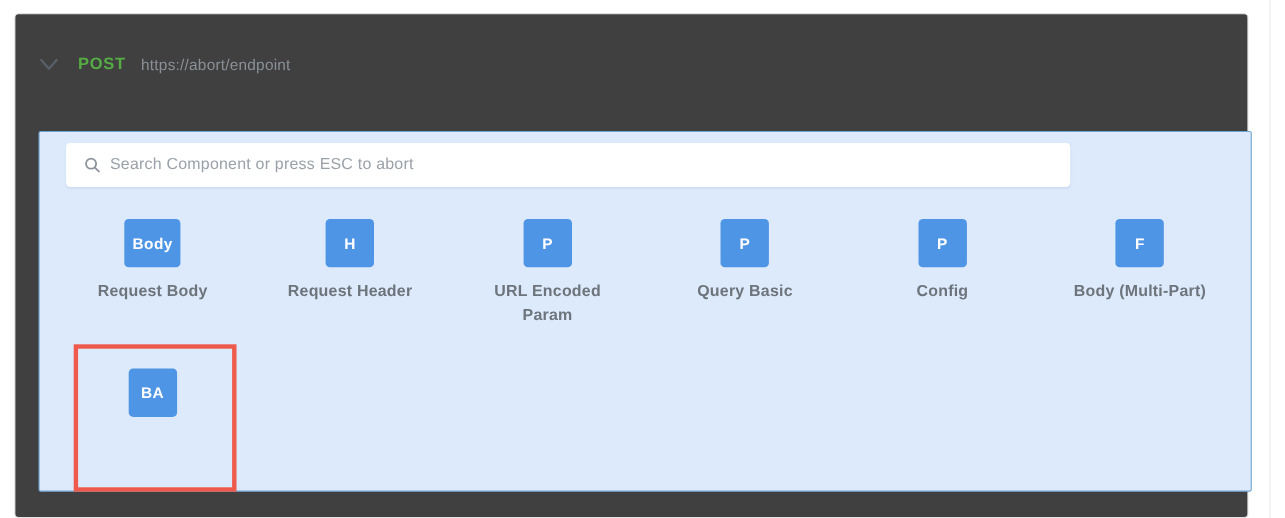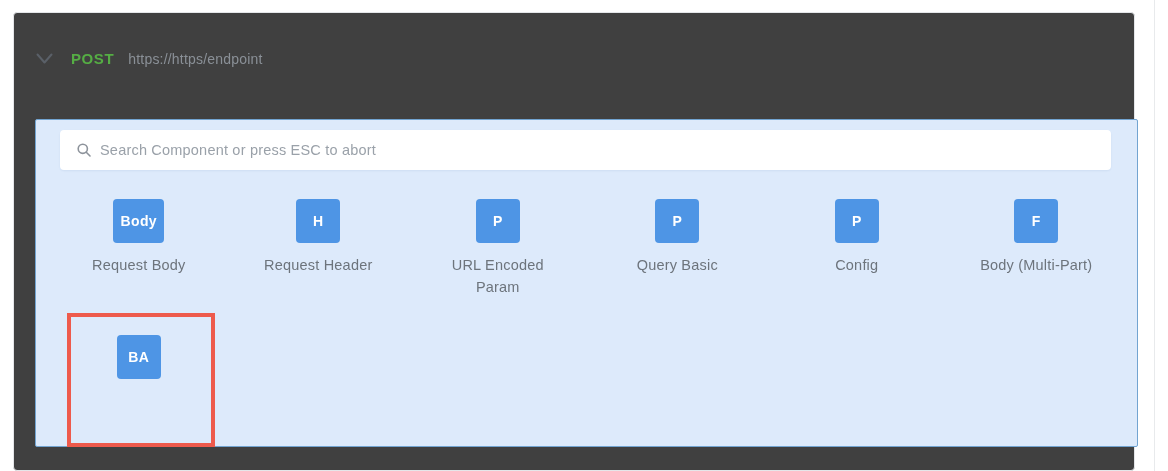--- a/index.html
+++ b/index.html
@@ -15,40 +15,40 @@
   .header { position:absolute; left:22px; top:37px; display:flex;
             align-items:center; }
   .chevron { width:17px; height:12px; display:block; }
   .method { margin-left:18px; color:#55ad44; font-weight:bold; font-size:15px;
             letter-spacing:0.6px; }
   .url { margin-left:14px; color:#8a9097; font-size:14px; letter-spacing:0.2px; }
 
   .panel { position:absolute; left:21px; top:106px; width:1103px; height:328px;
            background:#ddeafb; border:1px solid #72a4d1; border-radius:2px; }
 
-  .search-wrap { position:absolute; left:24px; top:10px; width:1051px; height:40px;
+  .search-wrap { position:absolute; left:24px; top:10px; width:913px; height:40px;
                  background:#ffffff; border-radius:4px; display:flex;
                  align-items:center; box-shadow:0 1px 2px rgba(40,80,140,0.08); }
   .search-icon { margin-left:17px; width:14px; height:14px; flex:0 0 auto; }
   .search-wrap input { border:none; outline:none; background:transparent;
                  flex:1; margin-left:9px; font-size:14.5px; color:#444;
                  font-family:"Liberation Sans", sans-serif; letter-spacing:0.2px; }
   .search-wrap input::placeholder { color:#9aa1a9; opacity:1; }
 
   .grid { position:absolute; left:13px; width:1077px;
           display:grid; grid-template-columns:repeat(6,1fr); }
   .grid.row1 { top:79px; }
   .grid.row2 { top:215px; }
 
   .item { display:flex; flex-direction:column; align-items:center; cursor:pointer; }
   .badge { height:44px; min-width:44px; padding:2px 7px; background:#4e95e5;
            border-radius:4px; color:#ffffff; font-weight:bold; font-size:14px;
            display:inline-flex; align-items:center; justify-content:center;
            letter-spacing:0.4px; }
-  .label { margin-top:11px; color:#6d747c; font-weight:normal; font-size:14.5px;
+  .label { margin-top:11px; color:#6d747c; font-weight:bold; font-size:14.5px;
            line-height:22px; text-align:center; max-width:160px;
            letter-spacing:0.2px; }
   .label.narrow { max-width:112px; }
 
   .highlight-box { position:absolute; left:67px; top:313px; width:148px;
                    height:134px; border:4px solid #ee5a4c; pointer-events:none;
                    z-index:5; }
 </style>
 </head>
 <body>
@@ -57,21 +57,21 @@
 
 <div class="card">
 
   <div class="header">
     <span>
       <svg class="chevron" viewBox="0 0 17 12">
         <polyline points="1.5,1.5 8.5,9.5 15.5,1.5" fill="none" stroke="#5a6068" stroke-width="2" stroke-linecap="round" stroke-linejoin="round"></polyline>
       </svg>
     </span>
     <span class="method">POST</span>
-    <span class="url">https://https/endpoint</span>
+    <span class="url">https://abort/endpoint</span>
   </div>
 
   <div class="panel">
 
     <div class="search-wrap">
       <svg class="search-icon" viewBox="0 0 14 14">
         <circle cx="5.8" cy="5.8" r="4.6" fill="none" stroke="#8d939b" stroke-width="1.6"></circle>
         <line x1="9.3" y1="9.3" x2="13" y2="13" stroke="#8d939b" stroke-width="1.6" stroke-linecap="round"></line>
       </svg>
       <input type="text" value="" placeholder="Search Component or press ESC to abort" style="">

